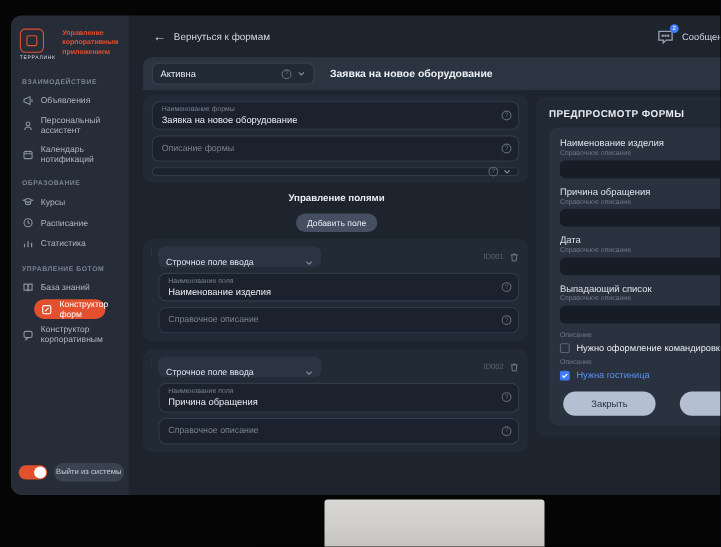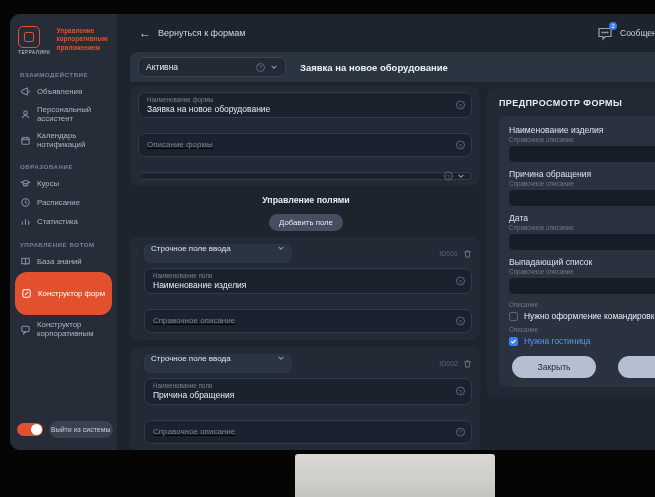--- a/index.html
+++ b/index.html
@@ -14,21 +14,21 @@
   
   .sidebar { position:absolute; left:0; top:0; bottom:0; width:107px; background:#262d39; padding:10px 0 8px; }
   .brand { display:flex; gap:6px; padding:2px 8px 6px; align-items:flex-start; }
   .logo-box { width:22px; height:22px; border:1.5px solid #e2502d; border-radius:5px; position:relative; flex:none; }
   .logo-box::after { content:""; position:absolute; left:5px; top:5px; width:8px; height:8px; border:1.5px solid #e2502d; border-radius:2px; }
   .logo-name { font-size:4.6px; letter-spacing:.6px; color:#cfd6e0; margin-top:2px; text-align:center; }
   .brand-title { font-size:6.4px; font-weight:bold; color:#e2502d; line-height:1.3; padding-top:1px; }
   .nav-sec { font-size:6.2px; font-weight:bold; letter-spacing:.5px; color:#78828f; padding:10px 10px 4px; }
   .nav-item { display:flex; align-items:center; gap:6px; padding:4px 10px; color:#aeb5c1; font-size:7.8px; cursor:pointer; }
   .nav-item .ic { width:11px; height:11px; flex:none; color:#8a93a3; display:flex; align-items:center; }
-  .nav-item.active { background:#e2502d; color:#fff; border-radius:12px; margin:1px 5px; padding:16px 6px; }
+  .nav-item.active { background:#e2502d; color:#fff; border-radius:12px; margin:1px 21px; padding:0 6px; }
   .nav-item.active .ic { color:#fff; }
   .side-bottom { position:absolute; left:0; bottom:12px; width:107px; display:flex; align-items:center; gap:6px; padding:0 7px; }
   .toggle { width:26px; height:13px; background:#e2502d; border-radius:7px; position:relative; flex:none; cursor:pointer; }
   .toggle .knob { position:absolute; right:1px; top:1px; width:11px; height:11px; background:#fff; border-radius:50%; }
   .logout { flex:1; background:#3a4250; color:#c6cdd9; font-size:7px; text-align:center; padding:5px 2px; border-radius:10px; cursor:pointer; white-space:nowrap; }
 
   
   .topbar { position:absolute; left:107px; top:0; width:600px; height:38px; display:flex; align-items:center; }
   .back { display:flex; align-items:center; gap:7px; color:#d3d9e3; font-size:9px; margin-left:22px; cursor:pointer; }
   .back .arr { font-size:12px; color:#cfd6e0; }
@@ -46,30 +46,30 @@
   .inp { position:relative; background:#1b222d; border:1px solid #323b49; border-radius:7px; padding:3px 22px 3px 8px; }
   .inp .lbl { font-size:6.3px; color:#77818f; line-height:1.2; }
   .inp .val { font-size:8.5px; color:#e8ecf3; line-height:1.25; white-space:nowrap; overflow:hidden; }
   .inp .ph  { font-size:8px; color:#79828f; line-height:16px; white-space:nowrap; overflow:hidden; }
   .inp-sm { padding:3px 22px 3px 8px; }
   .qm { position:absolute; right:6px; top:50%; transform:translateY(-50%); width:9px; height:9px; border:1px solid #5d6777; border-radius:50%; color:#5d6777; font-size:6px; display:flex; align-items:center; justify-content:center; }
   .chev { width:8px; height:8px; flex:none; color:#8791a0; }
   .inp .chev { position:absolute; right:6px; top:50%; transform:translateY(-50%); }
   .inp.has-two .qm { right:18px; }
   .row2 { display:flex; gap:6px; margin-top:5px; }
-  .mt { margin-top:15px;text-decoration:underline; }
+  .mt { margin-top:5px; }
 
   .sec-head { display:flex; align-items:center; gap:9px; margin:9px 0 6px; padding-left:2px;flex-direction:column; }
   .sec-title { color:#e9edf3; font-size:8.8px; font-weight:bold; }
   .pill-btn { background:#454f61; color:#e6eaf1; font-size:7.8px; padding:4px 10px; border-radius:10px; cursor:pointer; }
 
   .fcard { background:#222a36; border-radius:8px; padding:7px 8px 7px 14px; position:relative; margin-bottom:7px; }
   .drag { position:absolute; left:4px; top:12px; width:5px; color:#495262; font-size:7px; line-height:3px; letter-spacing:0; }
   .fcard-top { display:flex; align-items:center; margin-bottom:5px; }
-  .type-select { width:148px; height:19px; background:#2b3442; border-radius:6px; display:flex; align-items:flex-start; padding:0 7px; cursor:pointer; }
+  .type-select { width:148px; height:19px; background:#2b3442; border-radius:6px; display:flex; align-items:flex-end; padding:0 7px; cursor:pointer; }
   .type-select .txt { flex:1; color:#dfe4ec; font-size:8px; }
   .fcard-id { margin-left:auto; display:flex; align-items:center; gap:5px; color:#5a6374; font-size:7px; }
   .trash { width:9px; height:10px; color:#707a89; cursor:pointer; }
 
   
   .preview { position:absolute; left:477px; top:74px; width:230px; background:#212935; border-radius:8px; padding:10px 12px 10px; }
   .pv-title { color:#e9edf3; font-size:9px; font-weight:bold; letter-spacing:.4px; margin-bottom:8px; }
   .pv-card { background:#2a3240; border-radius:8px; padding:9px 10px; }
   .pv-field { margin-bottom:7px; }
   .pv-lbl { color:#dde2ea; font-size:8.6px; }

